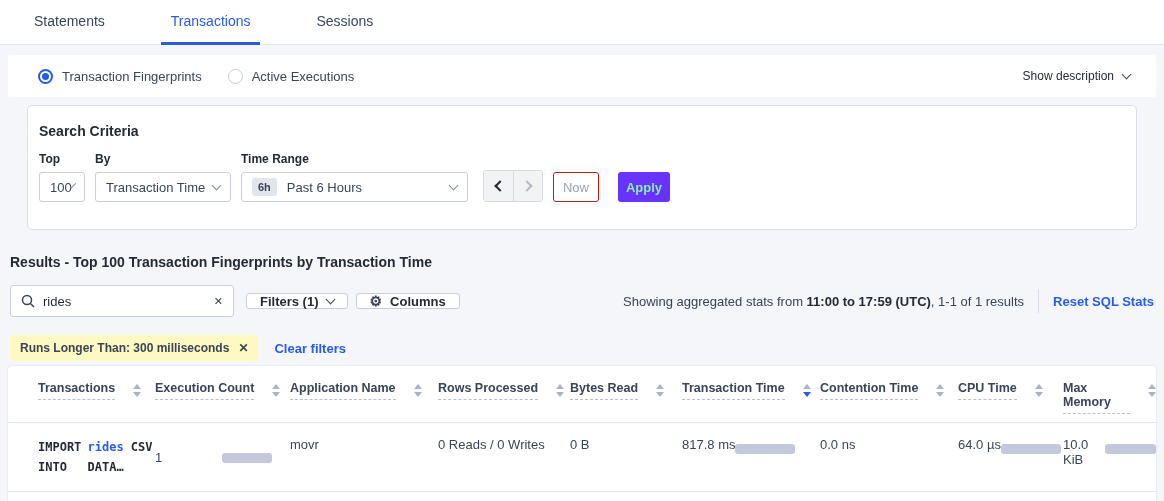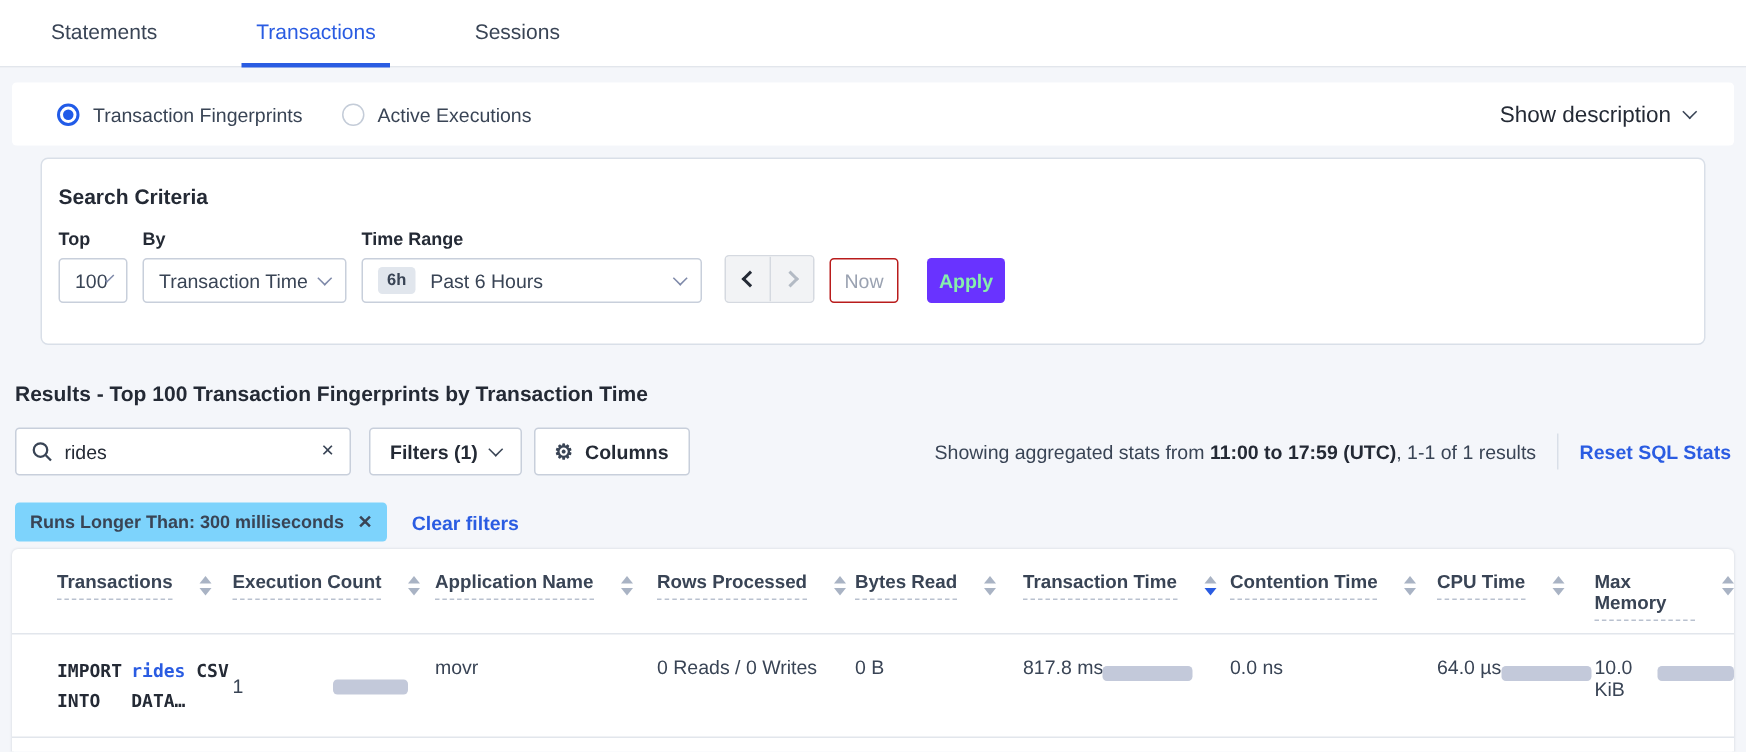--- a/index.html
+++ b/index.html
@@ -27,21 +27,21 @@
     display:flex; align-items:center; justify-content:space-between; padding:0 26px 0 30px;
   }
   .radio-group { display:flex; align-items:center; gap:26px; }
   .radio-opt { display:flex; align-items:center; gap:9px; cursor:pointer; font-size:13px; color:#394455; }
   .radio {
     width:15px; height:15px; border-radius:50%; border:1.5px solid #c4ccd8; background:#fff;
     display:inline-flex; align-items:center; justify-content:center;
   }
   .radio.checked { border:2px solid #215be8; }
   .radio.checked::after { content:""; width:7px; height:7px; border-radius:50%; background:#215be8; }
-  .show-desc { display:flex; align-items:center; gap:9px; font-size:15px; color:#242a35; cursor:pointer;justify-content:space-between; }
+  .show-desc { display:flex; align-items:center; gap:9px; font-size:12px; color:#242a35; cursor:pointer;justify-content:space-between; }
   .chev { width:7px; height:7px; border-right:1.7px solid #394455; border-bottom:1.7px solid #394455;
           transform:rotate(45deg); margin-top:-4px; }
 
   
   .criteria-card {
     margin:8px 27px 0; height:125px; background:#fff; border:1px solid #d9dfe8;
     border-radius:5px; padding:17px 4px 0 11px;
   }
   .criteria-title { font-size:14px; font-weight:bold; color:#242a35; margin-bottom:13px; }
   .criteria-row { display:flex; align-items:flex-end; }
@@ -82,37 +82,37 @@
   .searchbox {
     width:224px; height:32px; background:#fff; border:1px solid #c8cfdb; border-radius:3px;
     display:flex; align-items:center; padding:0 10px; gap:8px;
   }
   .searchbox input {
     border:none; outline:none; flex:1; font-size:13px; color:#242a35; min-width:0;
     font-family:"Liberation Sans", sans-serif; background:transparent;
   }
   .clear-x { color:#394455; font-size:11px; cursor:pointer; line-height:1; }
   .tool-btn {
-    height:32px; background:#fff; border:1px solid #c8cfdb; border-radius:3px;
+    height:16px; background:#fff; border:1px solid #c8cfdb; border-radius:3px;
     display:flex; align-items:center; gap:8px; padding:0 13px; font-size:13px; font-weight:bold;
     color:#242a35; cursor:pointer;
   }
   .tool-btn.filters { margin-left:12px; }
   .tool-btn.columns { margin-left:8px; }
   .tool-btn .chev { border-width:1.5px; margin-top:-3px; }
   .gear { font-size:14px; color:#394455; line-height:1; }
   .stats-area { margin-left:auto; display:flex; align-items:center; font-size:13px; color:#394455; }
   .stats-text b { color:#242a35; }
   .v-div { width:1px; height:24px; background:#d9dfe8; margin:0 14px; }
   .link { color:#2a5ce2; cursor:pointer; text-decoration:none; font-size:13px; }
   .reset-link { font-weight:bold; }
 
   .chip-row { margin:18px 10px 0; display:flex; align-items:center; gap:16px; }
   .chip {
-    background:#7dd3fc; border-radius:3px; padding:6px 10px; font-size:12px; font-weight:bold;
+    background:#fef9c3; border-radius:3px; padding:6px 10px; font-size:12px; font-weight:bold;
     color:#394455; display:flex; align-items:center; gap:9px;
   }
   .chip .clear-x { font-size:12px; }
   .clear-filters { font-weight:bold; font-size:13px; }
 
   
   .table-card {
     margin:5px 8px 0; background:#fff; border-radius:4px; box-shadow:0 0 2px rgba(60,70,90,.18);
     height:140px; overflow:hidden;
   }

